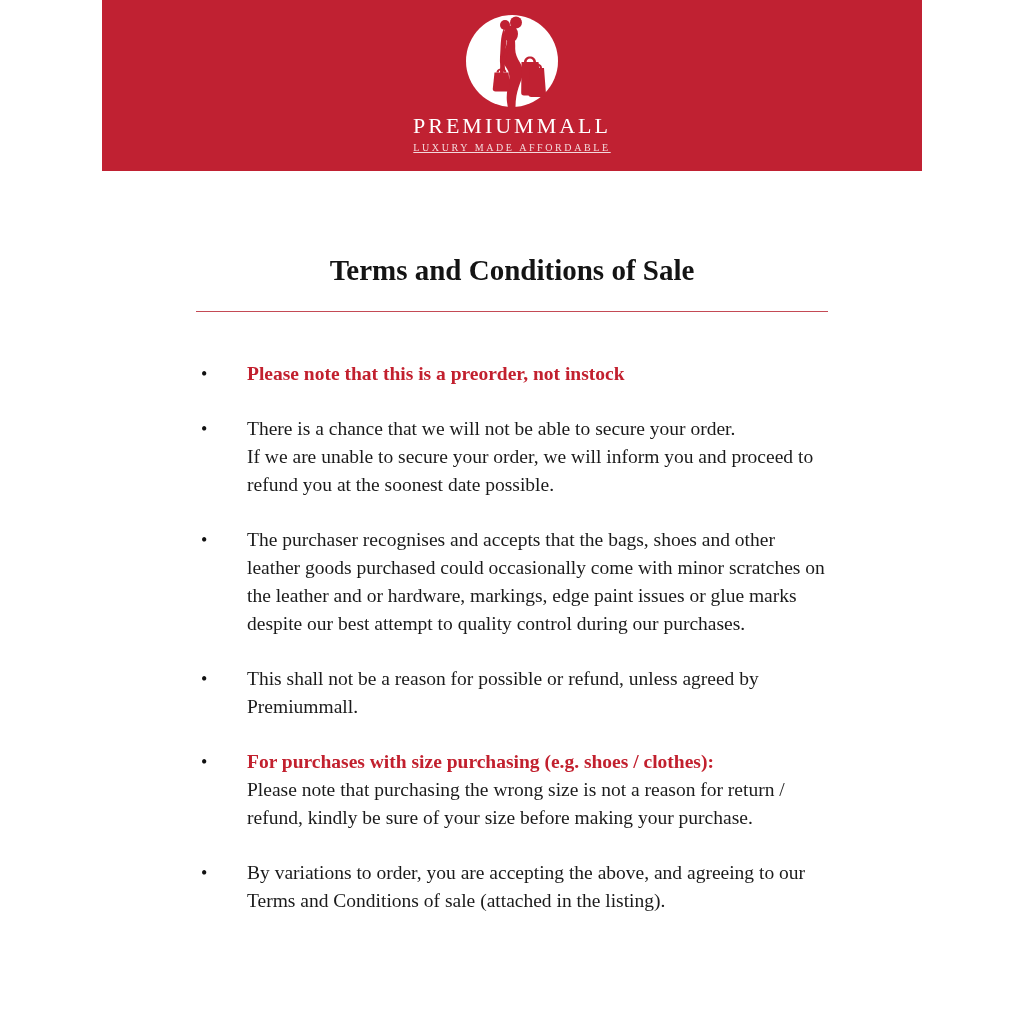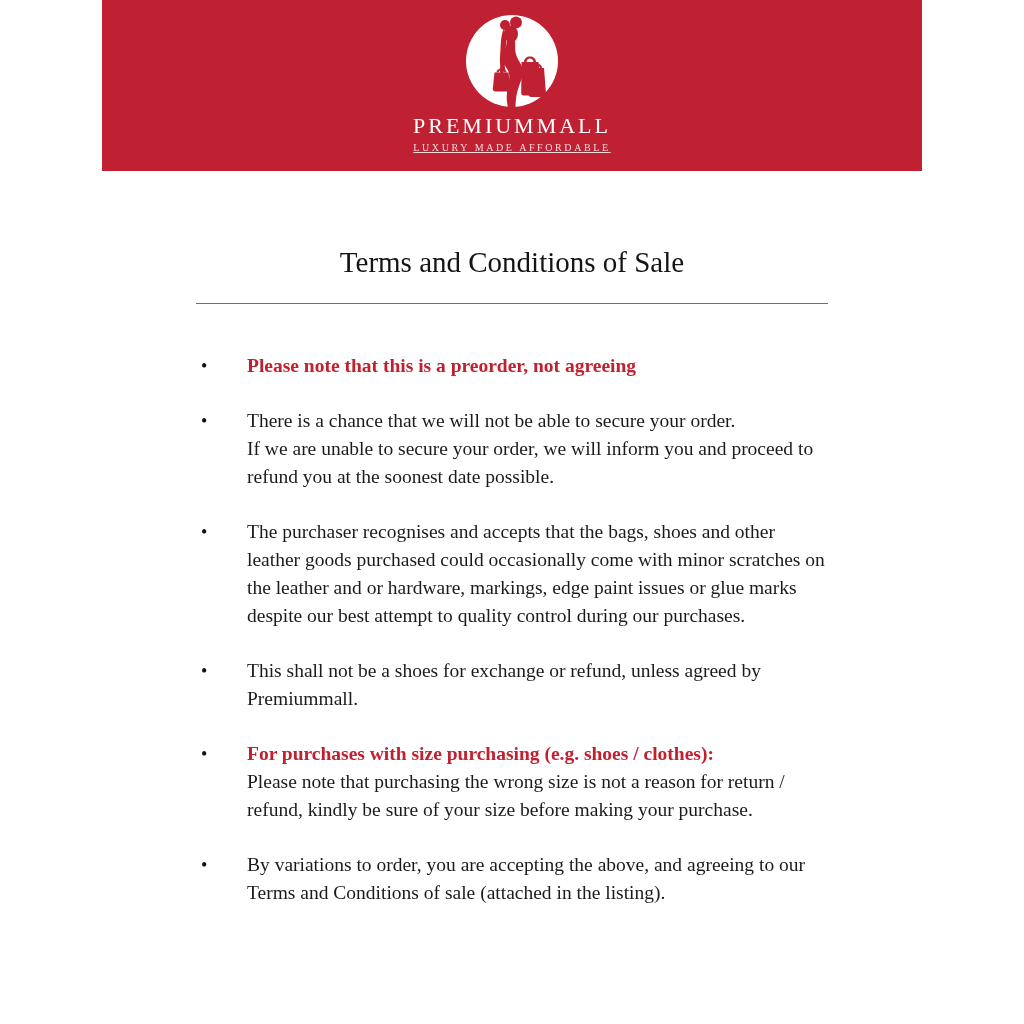--- a/index.html
+++ b/index.html
@@ -61,25 +61,25 @@
   }
 
   
   .doc {
     position: absolute;
     left: 196px;
     top: 239px;
     width: 632px;
   }
   .doc-title {
-    margin: 4px;
+    margin: 12px;
     text-align: center;
     font-size: 29px;
     line-height: 38px;
-    font-weight: 400;
+    font-weight: 700;
     color: #141414;
   }
   .title-divider {
     height: 0;
     border-top: 1.6px solid #c44a55;
     margin-top: 22px;
   }
   .bullets {
     margin-top: 48px;
   }
@@ -151,38 +151,38 @@
     <div class="brand-name">PREMIUMMALL</div>
     <div class="brand-tagline">LUXURY MADE AFFORDABLE</div>
   </header>
 
   <main class="doc">
     <h1 class="doc-title">Terms and Conditions of Sale</h1>
     <div class="title-divider"></div>
     <div class="bullets">
         <div class="bullet-item">
           <span class="bullet-marker">•</span>
-          <span class="bullet-text"><span class="seg-red-bold">Please note that this is a preorder, not agreeing</span></span>
+          <span class="bullet-text"><span class="seg-red-bold">Please note that this is a preorder, not instock</span></span>
         </div>
         <div class="bullet-item">
           <span class="bullet-marker">•</span>
           <span class="bullet-text"><span class="seg-normal">There is a chance that we will not be able to secure your order.
 If we are unable to secure your order, we will inform you and proceed to
 refund you at the soonest date possible.</span></span>
         </div>
         <div class="bullet-item">
           <span class="bullet-marker">•</span>
           <span class="bullet-text"><span class="seg-normal">The purchaser recognises and accepts that the bags, shoes and other
 leather goods purchased could occasionally come with minor scratches on
 the leather and or hardware, markings, edge paint issues or glue marks
 despite our best attempt to quality control during our purchases.</span></span>
         </div>
         <div class="bullet-item">
           <span class="bullet-marker">•</span>
-          <span class="bullet-text"><span class="seg-normal">This shall not be a shoes for exchange or refund, unless agreed by
+          <span class="bullet-text"><span class="seg-normal">This shall not be a reason for possible or refund, unless agreed by
 Premiummall.</span></span>
         </div>
         <div class="bullet-item">
           <span class="bullet-marker">•</span>
           <span class="bullet-text"><span class="seg-red-bold">For purchases with size purchasing (e.g. shoes / clothes):</span><span class="seg-normal">
 Please note that purchasing the wrong size is not a reason for return /
 refund, kindly be sure of your size before making your purchase.</span></span>
         </div>
         <div class="bullet-item">
           <span class="bullet-marker">•</span>

